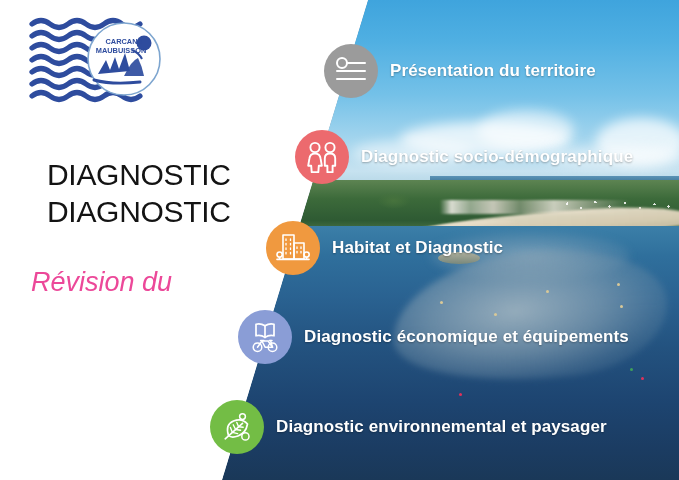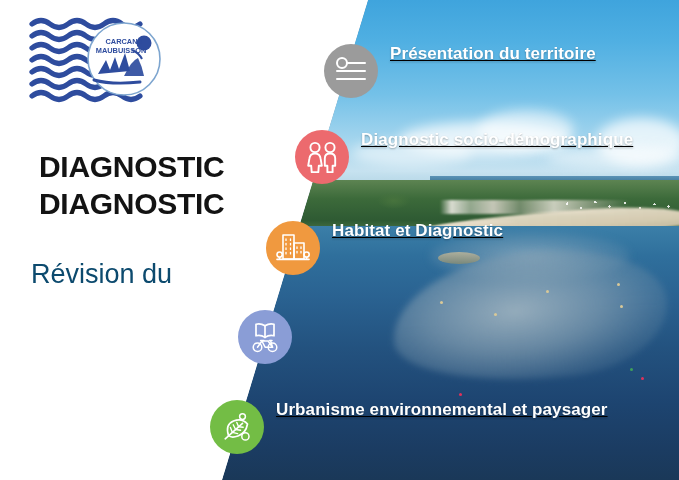--- a/index.html
+++ b/index.html
@@ -184,46 +184,46 @@
 
   
   .title-block {
     position: absolute;
     left: 31px;
     top: 140px;
     width: 250px;
   }
   .title-main {
     font-size: 30px;
-    font-weight: bold;
+    font-weight: normal;
     line-height: 1.24;
     color: #131313;
     letter-spacing: -0.3px;
-    margin: 8px;
+    margin: 16px;
   }
   .title-sub {
     margin: 36px 0 0 0;
     font-size: 27px;
-    color: #0c4a6e;
+    font-style: italic;
+    color: #ec4899;
     line-height: 1.22;
     font-weight: normal;
   }
 
   
   .bullets {
     position: absolute;
     inset: 0;
   }
   .bullet {
     position: absolute;
     display: flex;
-    align-items: flex-start;
+    align-items: center;
     gap: 12px;
     white-space: nowrap;
-    text-decoration: underline;
   }
   .bullet .badge {
     width: 54px;
     height: 54px;
     border-radius: 50%;
     flex: 0 0 54px;
     display: flex;
     align-items: center;
     justify-content: center;
   }
@@ -380,20 +380,21 @@
               <circle cx="24.5" cy="27.2" r="4.3"></circle>
               <path d="M9.5 27.2 l4.4 -6.2 h6.2 l4.4 6.2"></path>
               <path d="M13.9 21 l3.2 6.2 h7.4"></path>
               <line x1="12.6" y1="20.6" x2="16" y2="20.6"></line>
               <line x1="24.5" y1="27.2" x2="22.6" y2="20.6"></line>
               <line x1="21.3" y1="20.6" x2="24" y2="20.6"></line>
             </g>
           </g>
         </svg>
       </span>
+      <span class="label">Diagnostic économique et équipements</span>
     </div>
 
     <div class="bullet b4">
       <span class="badge" style="background:#73bd45;">
         <svg width="34" height="34" viewBox="0 0 34 34">
           <g stroke="#ffffff" stroke-width="1.7" fill="none" stroke-linejoin="round" stroke-linecap="round">
             <path d="M8.5 25.5 q-3.5 -11 5 -14.5 q8.5 -3.5 14 3 q-1.5 9 -9.5 12 q-6.5 2.4 -9.5 -0.5 z"></path>
             <line x1="5.2" y1="28.8" x2="22.5" y2="13.4"></line>
             <g stroke-width="1.4">
               <line x1="12.4" y1="22.4" x2="10.4" y2="17.4"></line>
@@ -401,17 +402,17 @@
               <line x1="18.6" y1="16.8" x2="16.8" y2="12.4"></line>
               <line x1="12.4" y1="22.4" x2="17.6" y2="23.6"></line>
               <line x1="15.6" y1="19.5" x2="20.6" y2="20.2"></line>
               <line x1="18.6" y1="16.8" x2="23.2" y2="17.2"></line>
             </g>
             <circle cx="22.5" cy="6.6" r="2.9" stroke-width="1.5"></circle>
             <circle cx="25.4" cy="26.4" r="3.6" stroke-width="1.5"></circle>
           </g>
         </svg>
       </span>
-      <span class="label">Urbanisme environnemental et paysager</span>
+      <span class="label">Diagnostic environnemental et paysager</span>
     </div>
 
   </div>
 </div>
 
 </body></html>

